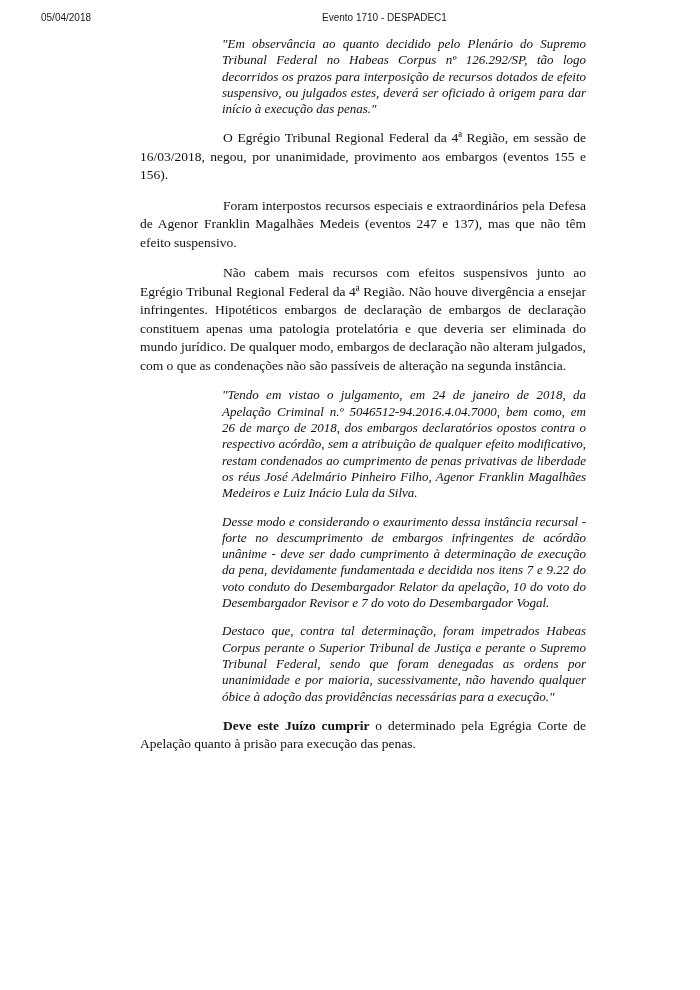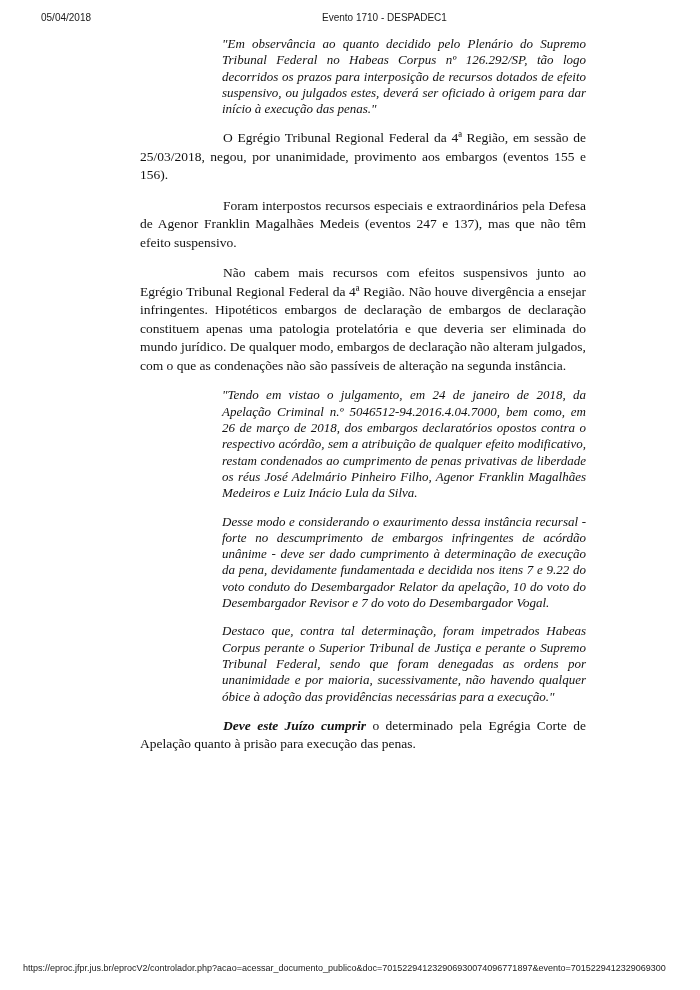--- a/index.html
+++ b/index.html
@@ -32,21 +32,21 @@
     margin: 0 0 12px 0;
     text-indent: 83px;
   }
   .quote {
     margin: 0 0 12px 82px;
     width: 364px;
     font-style: italic;
     font-size: 13px; line-height: 16.3px;
     text-align: justify;
   }
-  .closing b { font-weight: bold; font-style: italic; }
+  .closing b { font-weight: bold; }
 
   
   .print-footer {
     position: absolute; left: 23px; top: 963px; right: 0; height: 14px;
     overflow: hidden; white-space: nowrap;
     font-family: "Liberation Sans", sans-serif;
     font-size: 9px; color: #1a1a1a;
   }
 </style>
 </head>
@@ -57,31 +57,30 @@
   <div class="print-header">
     <span class="date">05/04/2018</span>
     <span class="title">Evento 1710 - DESPADEC1</span>
   </div>
 
   <div class="doc">
 
     <p class="quote">"Em observância ao quanto decidido pelo Plenário do Supremo Tribunal Federal no Habeas Corpus nº 126.292/SP, tão logo decorridos os prazos para interposição de recursos dotados de efeito suspensivo, ou julgados estes, deverá ser oficiado à origem para dar início à execução das penas."</p>
 
 
-    <p class="para">O Egrégio Tribunal Regional Federal da 4ª Região, em sessão de 25/03/2018, negou, por unanimidade, provimento aos embargos (eventos 155 e 156).</p>
+    <p class="para">O Egrégio Tribunal Regional Federal da 4ª Região, em sessão de 16/03/2018, negou, por unanimidade, provimento aos embargos (eventos 155 e 156).</p>
 
     <p class="para">Foram interpostos recursos especiais e extraordinários pela Defesa de Agenor Franklin Magalhães Medeis (eventos 247 e 137), mas que não têm efeito suspensivo.</p>
 
     <p class="para">Não cabem mais recursos com efeitos suspensivos junto ao Egrégio Tribunal Regional Federal da 4ª Região. Não houve divergência a ensejar infringentes. Hipotéticos embargos de declaração de embargos de declaração constituem apenas uma patologia protelatória e que deveria ser eliminada do mundo jurídico. De qualquer modo, embargos de declaração não alteram julgados, com o que as condenações não são passíveis de alteração na segunda instância.</p>
 
 
     <p class="quote">"Tendo em vistao o julgamento, em 24 de janeiro de 2018, da Apelação Criminal n.º 5046512-94.2016.4.04.7000, bem como, em 26 de março de 2018, dos embargos declaratórios opostos contra o respectivo acórdão, sem a atribuição de qualquer efeito modificativo, restam condenados ao cumprimento de penas privativas de liberdade os réus José Adelmário Pinheiro Filho, Agenor Franklin Magalhães Medeiros e Luiz Inácio Lula da Silva.</p>
 
     <p class="quote">Desse modo e considerando o exaurimento dessa instância recursal - forte no descumprimento de embargos infringentes de acórdão unânime - deve ser dado cumprimento à determinação de execução da pena, devidamente fundamentada e decidida nos itens 7 e 9.22 do voto conduto do Desembargador Relator da apelação, 10 do voto do Desembargador Revisor e 7 do voto do Desembargador Vogal.</p>
 
     <p class="quote">Destaco que, contra tal determinação, foram impetrados Habeas Corpus perante o Superior Tribunal de Justiça e perante o Supremo Tribunal Federal, sendo que foram denegadas as ordens por unanimidade e por maioria, sucessivamente, não havendo qualquer óbice à adoção das providências necessárias para a execução."</p>
 
     <p class="para closing"><b>Deve este Juízo cumprir</b><span> o determinado pela Egrégia Corte de Apelação quanto à prisão para execução das penas.</span></p>
   </div>
 
-  <div class="print-footer">https://eproc.jfpr.jus.br/eprocV2/controlador.php?acao=acessar_documento_publico&amp;doc=701522941232906930074096771897&amp;evento=7015229412329069300</div>
 
 </div>
 
 </body></html>

